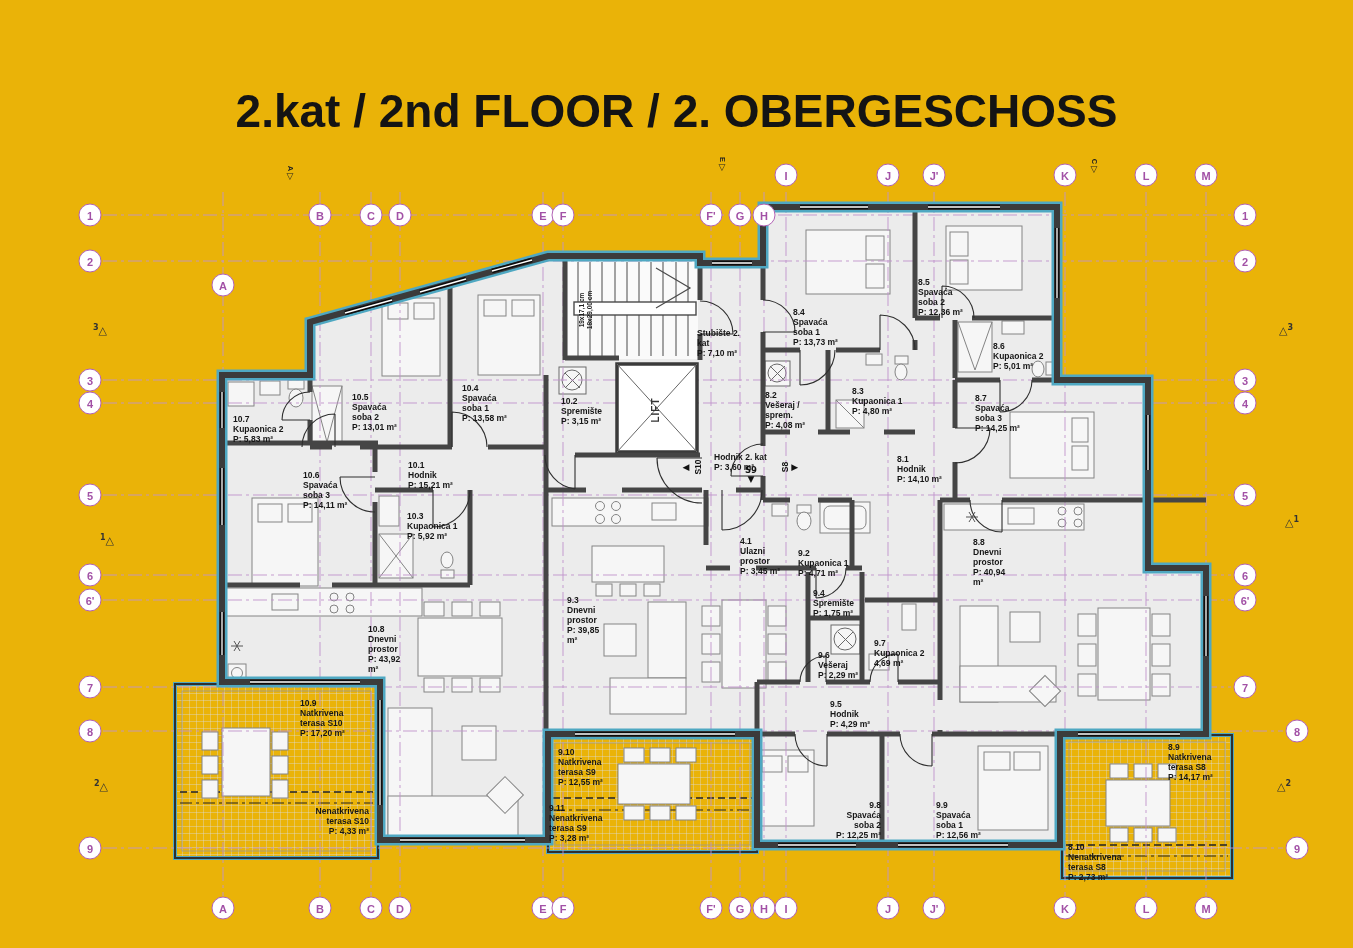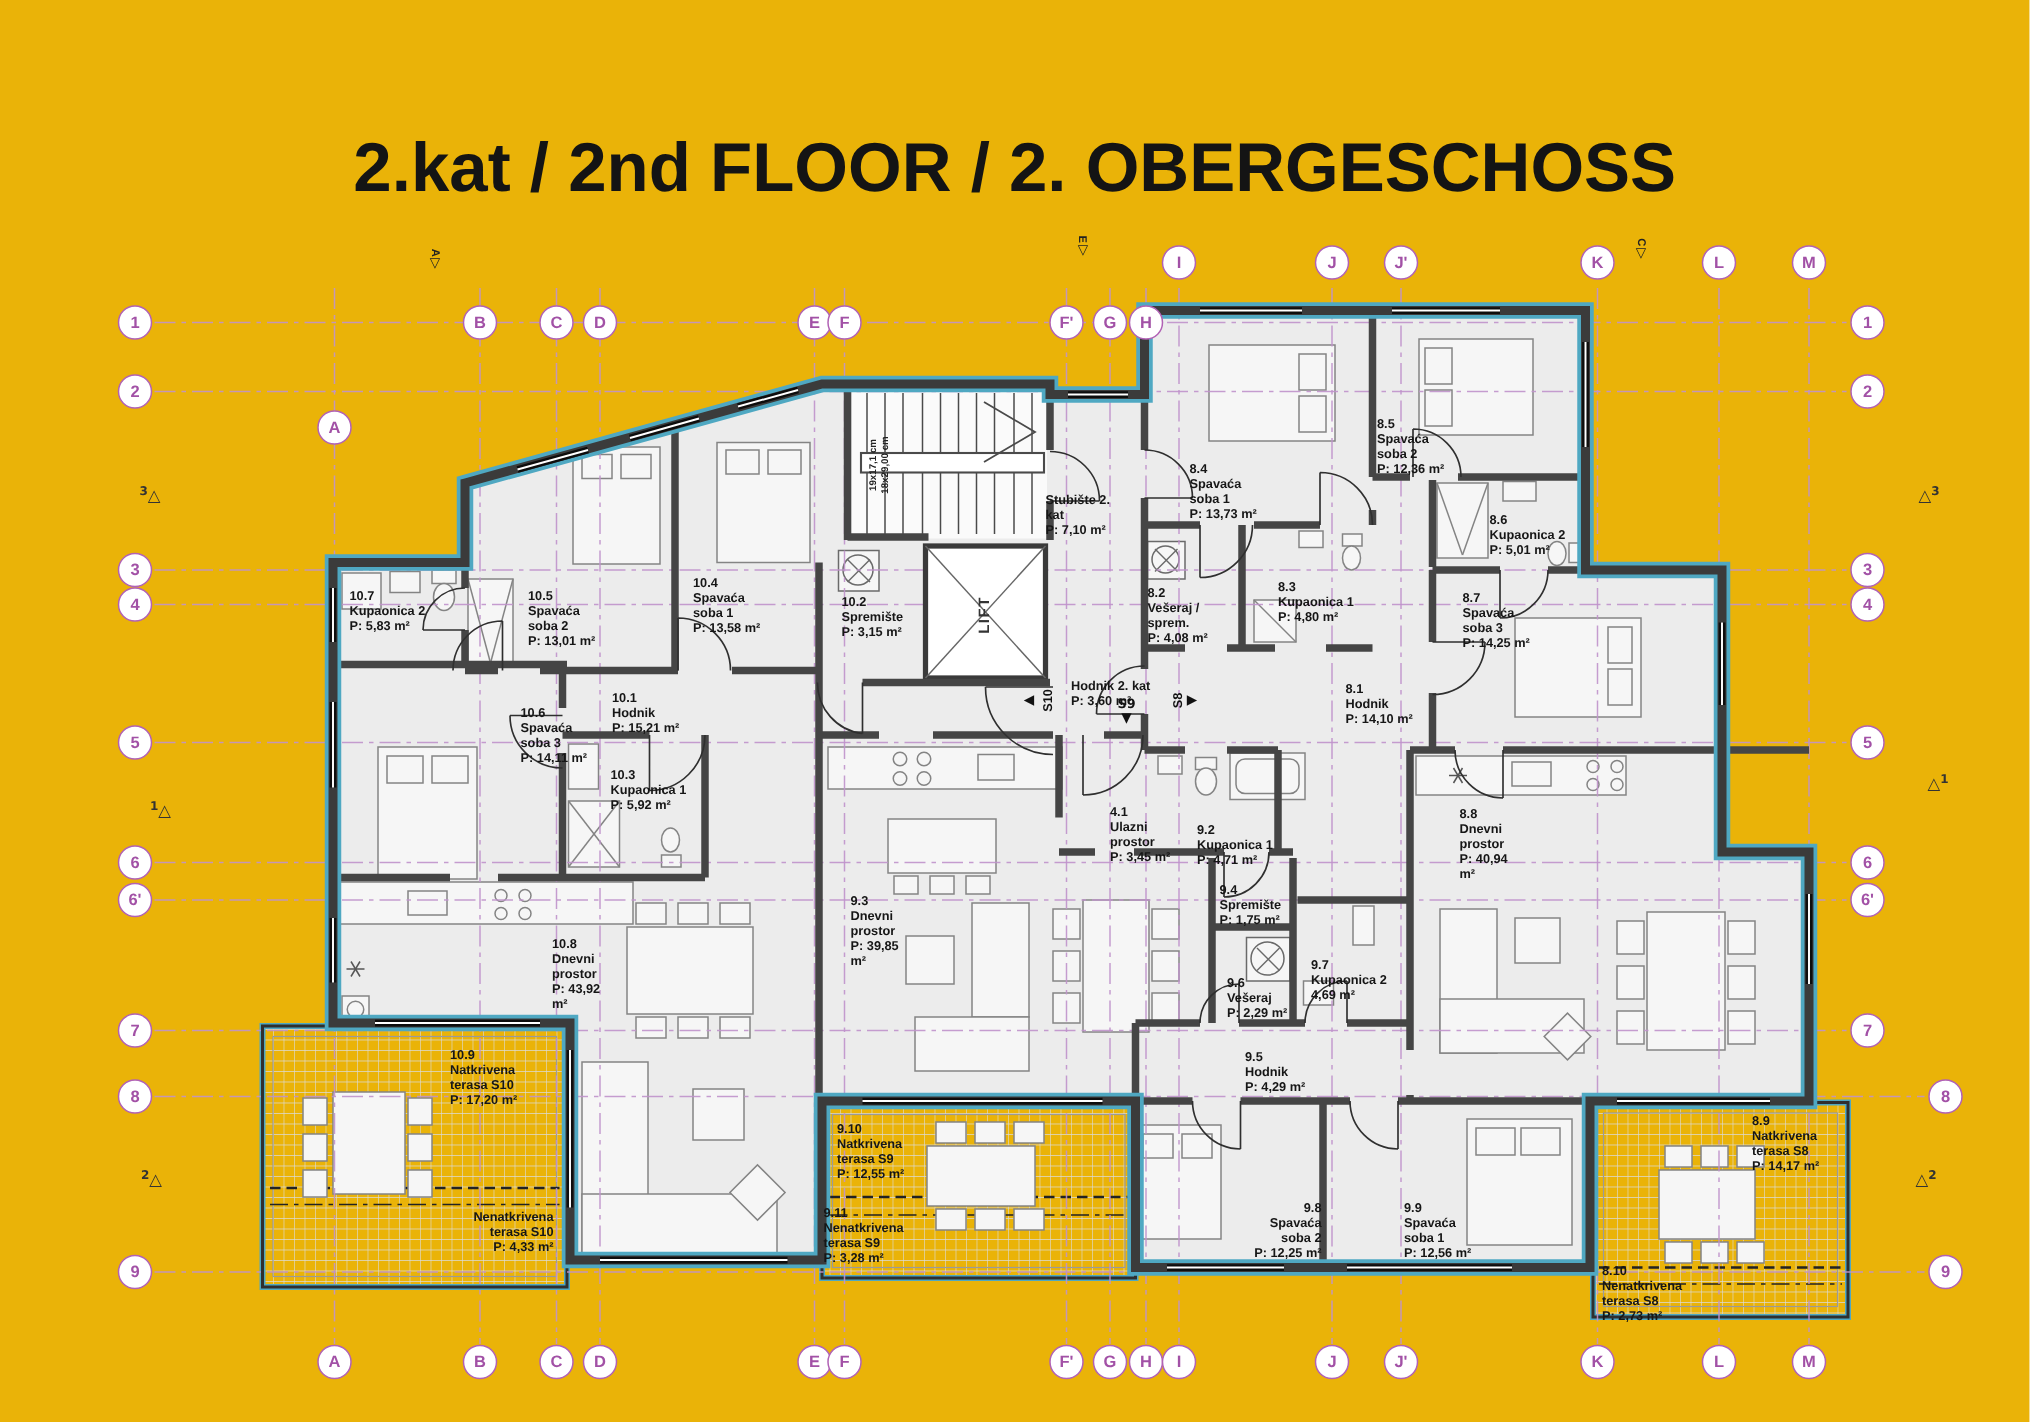--- a/index.html
+++ b/index.html
@@ -408,21 +408,21 @@
         <line x1="688" y1="315" x2="688" y2="356"></line>
       <rect x="574" y="302" width="122" height="13" fill="#ffffff" stroke-width="1.4"></rect>
       <path d="M656,268 L690,288 L656,308" stroke-width="1.2"></path>
     </g>
     <text x="586" y="308" font-size="6.5" font-weight="bold" fill="#222" text-anchor="middle" transform="rotate(-90 586,310)" font-family="Liberation Sans, sans-serif">19x17,1 cm</text>
     <text x="586" y="316" font-size="6.5" font-weight="bold" fill="#222" text-anchor="middle" transform="rotate(-90 586,310)" font-family="Liberation Sans, sans-serif">18x29,00 cm</text>
     <text x="657" y="412" font-size="10" font-weight="bold" fill="#333" text-anchor="middle" transform="rotate(-90 657,410)" letter-spacing="1" font-family="Liberation Sans, sans-serif">LIFT</text>
   </svg>
 
   <div id="labels">
-      <div class="room-label" style="left: 233px; top: 392px; width: 62px;">
+      <div class="room-label" style="left: 233px; top: 414px; width: 62px;">
         <span class="rid">10.7</span>
         <span class="rname">Kupaonica 2</span>
         <span class="rarea">P: 5,83 m²</span>
       </div>
       <div class="room-label" style="left: 352px; top: 392px; width: 48px;">
         <span class="rid">10.5</span>
         <span class="rname">Spavaća soba 2</span>
         <span class="rarea">P: 13,01 m²</span>
       </div>
       <div class="room-label" style="left: 462px; top: 383px; width: 48px;">
@@ -462,21 +462,21 @@
       <div class="room-label" style="left: 852px; top: 386px; width: 62px;">
         <span class="rid">8.3</span>
         <span class="rname">Kupaonica 1</span>
         <span class="rarea">P: 4,80 m²</span>
       </div>
       <div class="room-label" style="left: 975px; top: 393px; width: 48px;">
         <span class="rid">8.7</span>
         <span class="rname">Spavaća soba 3</span>
         <span class="rarea">P: 14,25 m²</span>
       </div>
-      <div class="room-label" style="left: 303px; top: 470px; width: 48px; margin-left: 44px;">
+      <div class="room-label" style="left: 303px; top: 470px; width: 48px;">
         <span class="rid">10.6</span>
         <span class="rname">Spavaća soba 3</span>
         <span class="rarea">P: 14,11 m²</span>
       </div>
       <div class="room-label" style="left: 408px; top: 460px; width: 62px;">
         <span class="rid">10.1</span>
         <span class="rname">Hodnik</span>
         <span class="rarea">P: 15,21 m²</span>
       </div>
       <div class="room-label" style="left: 407px; top: 511px; width: 62px;">

